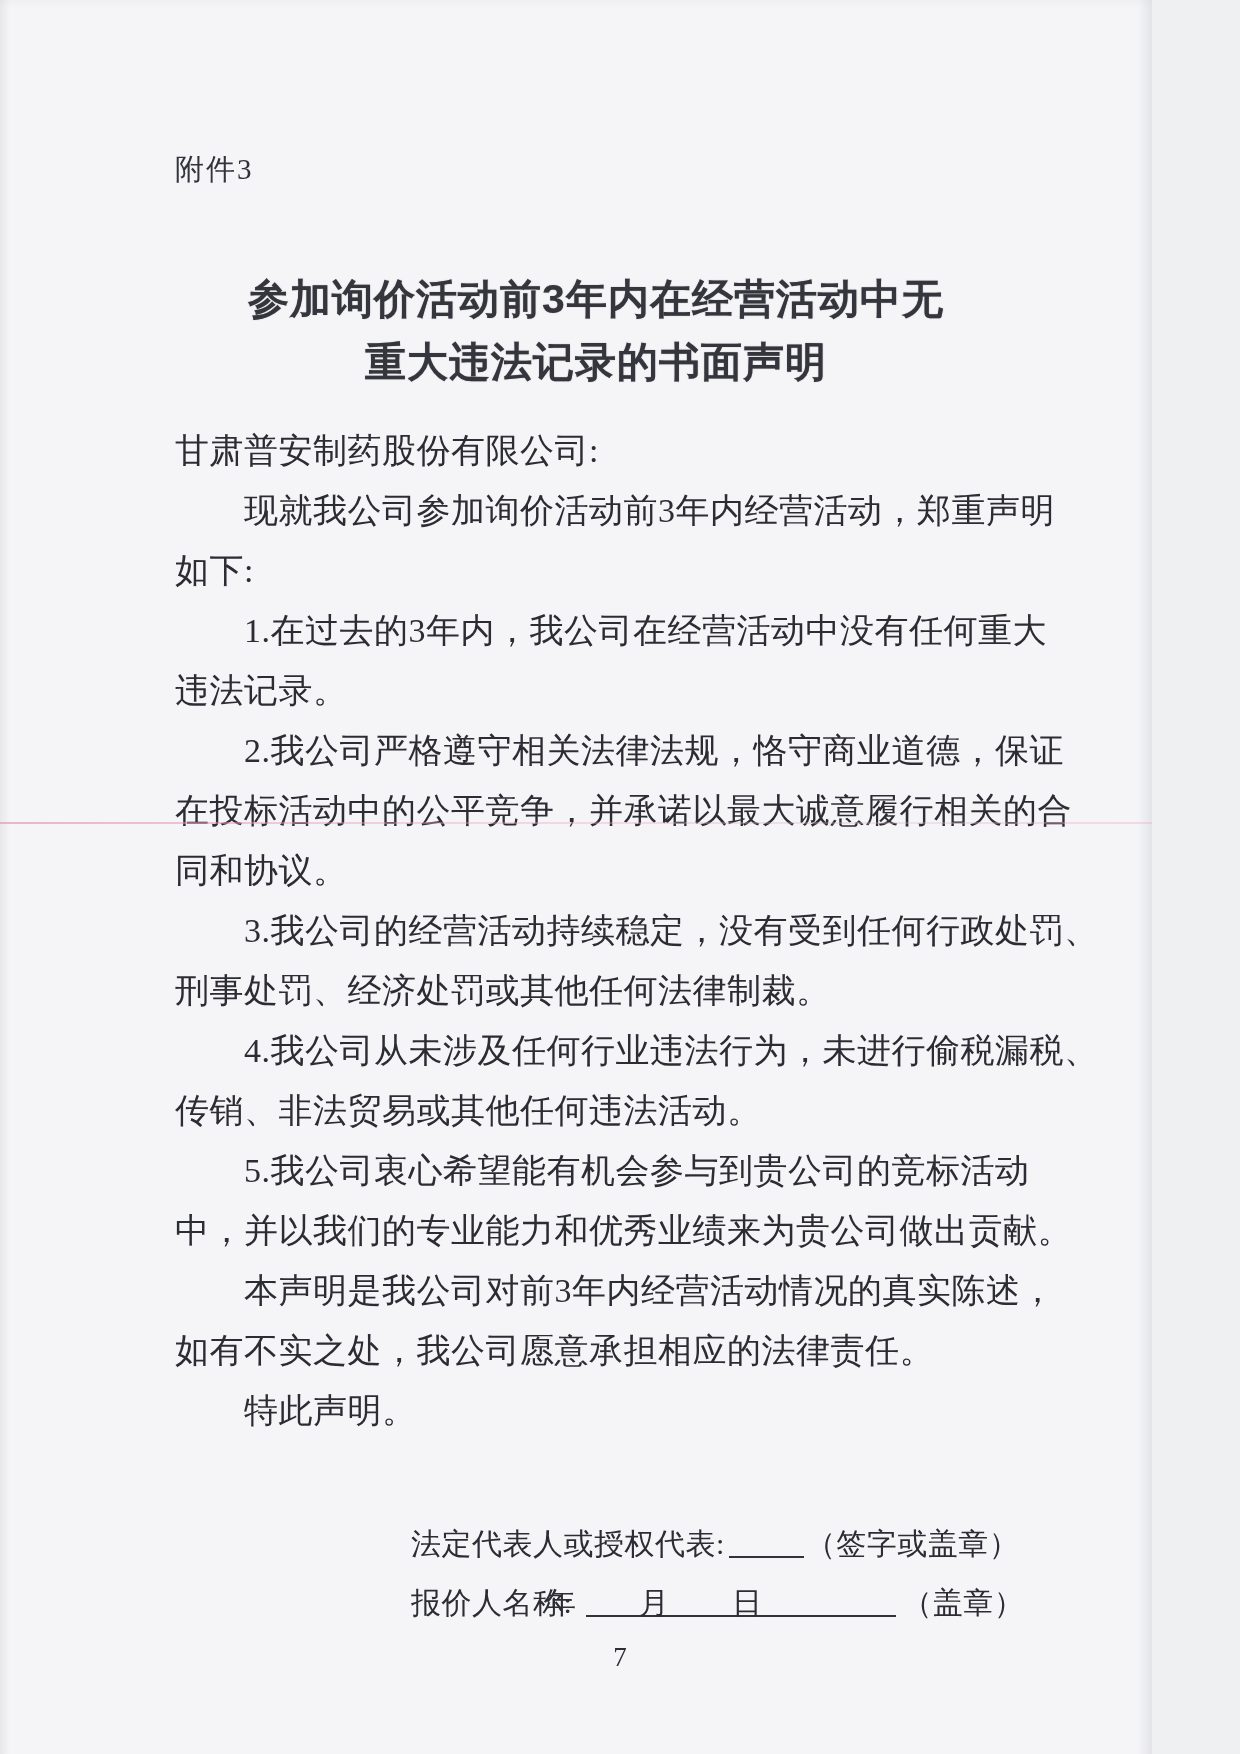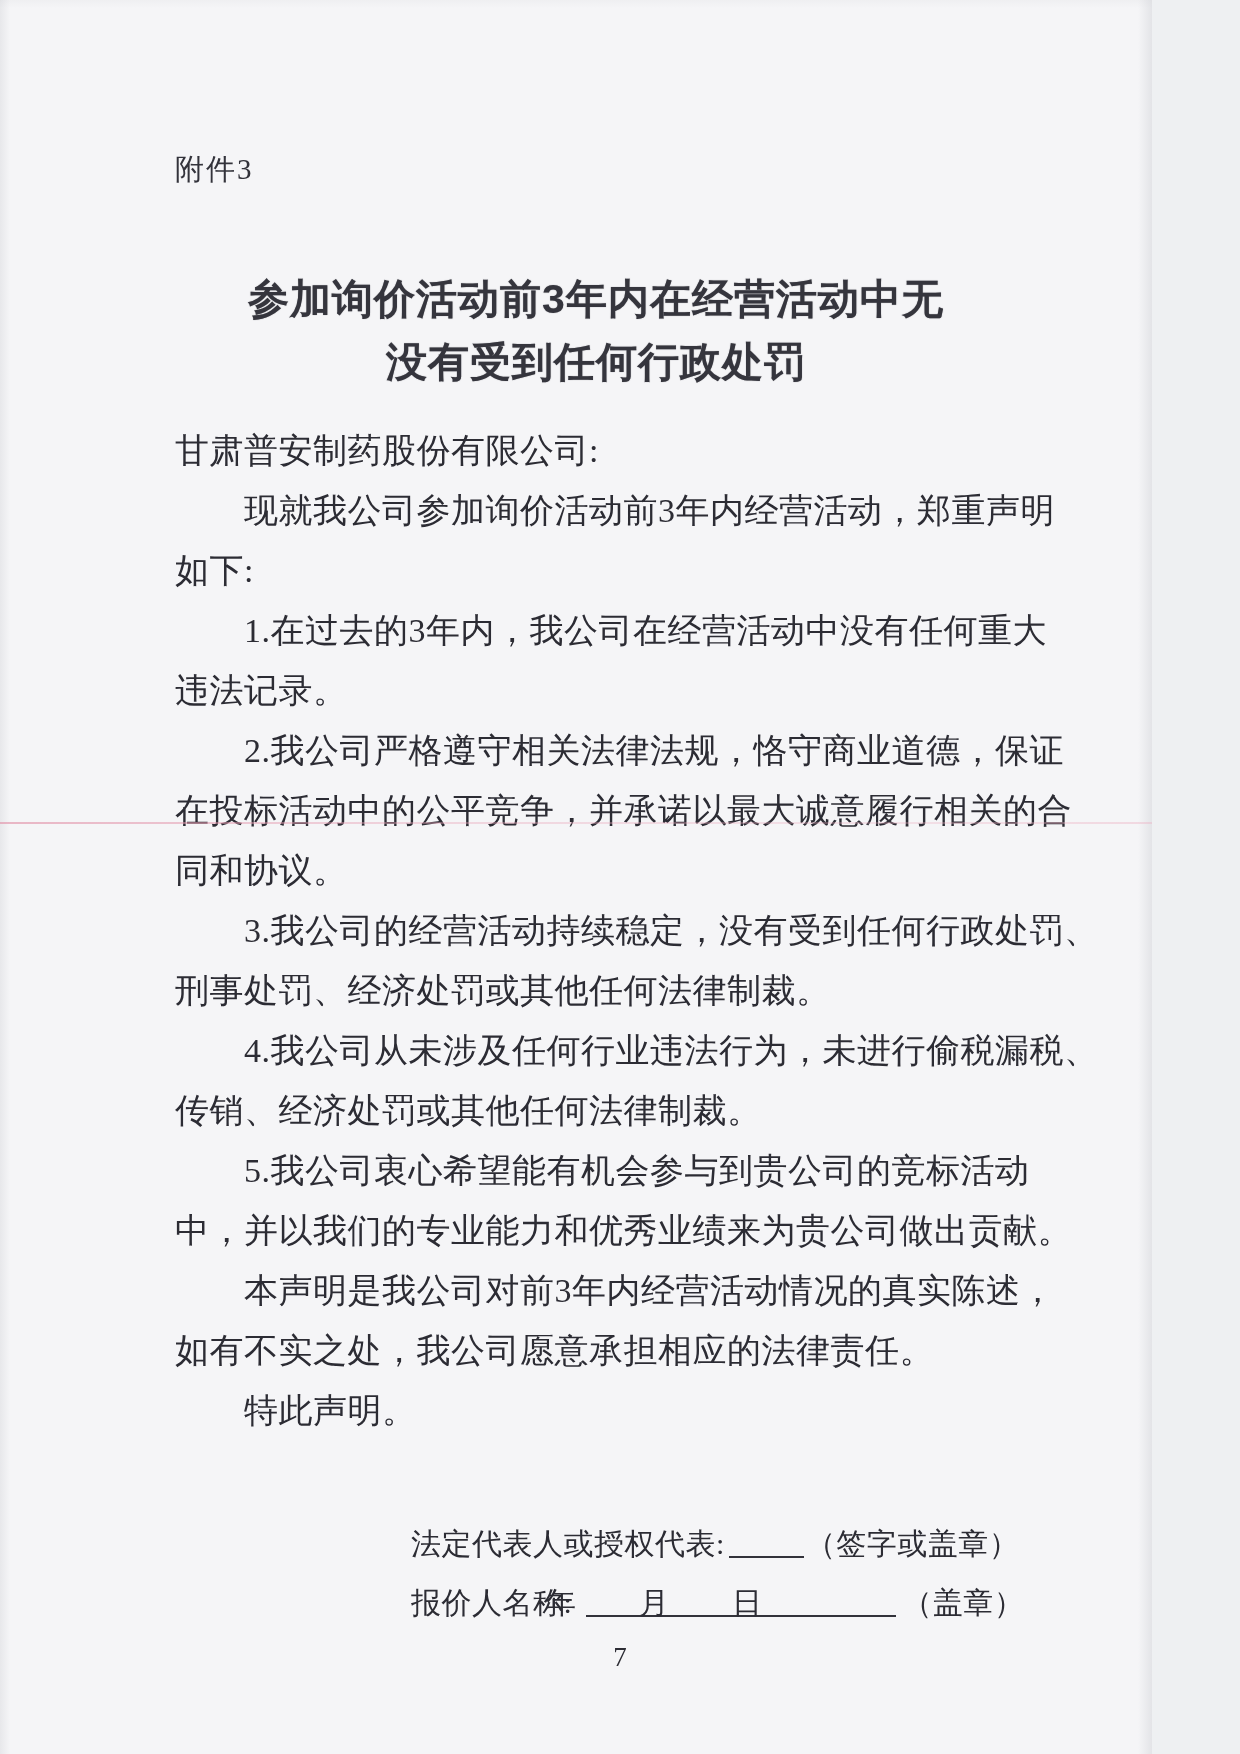--- a/index.html
+++ b/index.html
@@ -127,36 +127,36 @@
 </style>
 </head>
 <body>
 
 <div class="page">
 
   <div class="attachment-label">附件3</div>
 
   <h1 class="doc-title">
     <span class="tline">参加询价活动前3年内在经营活动中无</span>
-    <span class="tline">没有受到任何行政处罚</span>
+    <span class="tline">重大违法记录的书面声明</span>
   </h1>
 
   <div class="doc-body">
       <div class="line">甘肃普安制药股份有限公司:</div>
       <div class="line">　　现就我公司参加询价活动前3年内经营活动，郑重声明</div>
       <div class="line">如下:</div>
       <div class="line">　　1.在过去的3年内，我公司在经营活动中没有任何重大</div>
       <div class="line">违法记录。</div>
       <div class="line">　　2.我公司严格遵守相关法律法规，恪守商业道德，保证</div>
       <div class="line">在投标活动中的公平竞争，并承诺以最大诚意履行相关的合</div>
       <div class="line">同和协议。</div>
       <div class="line">　　3.我公司的经营活动持续稳定，没有受到任何行政处罚、</div>
       <div class="line">刑事处罚、经济处罚或其他任何法律制裁。</div>
       <div class="line">　　4.我公司从未涉及任何行业违法行为，未进行偷税漏税、</div>
-      <div class="line">传销、经济处罚或其他任何法律制裁。</div>
+      <div class="line">传销、非法贸易或其他任何违法活动。</div>
       <div class="line">　　5.我公司衷心希望能有机会参与到贵公司的竞标活动</div>
       <div class="line">中，并以我们的专业能力和优秀业绩来为贵公司做出贡献。</div>
       <div class="line">　　本声明是我公司对前3年内经营活动情况的真实陈述，</div>
       <div class="line">如有不实之处，我公司愿意承担相应的法律责任。</div>
       <div class="line">　　特此声明。</div>
     </div>
 
   <div class="signature">
     <div class="sig-line sig2">
       <span>法定代表人或授权代表:</span><span class="blank blank-short"></span><span>（签字或盖章）</span>

